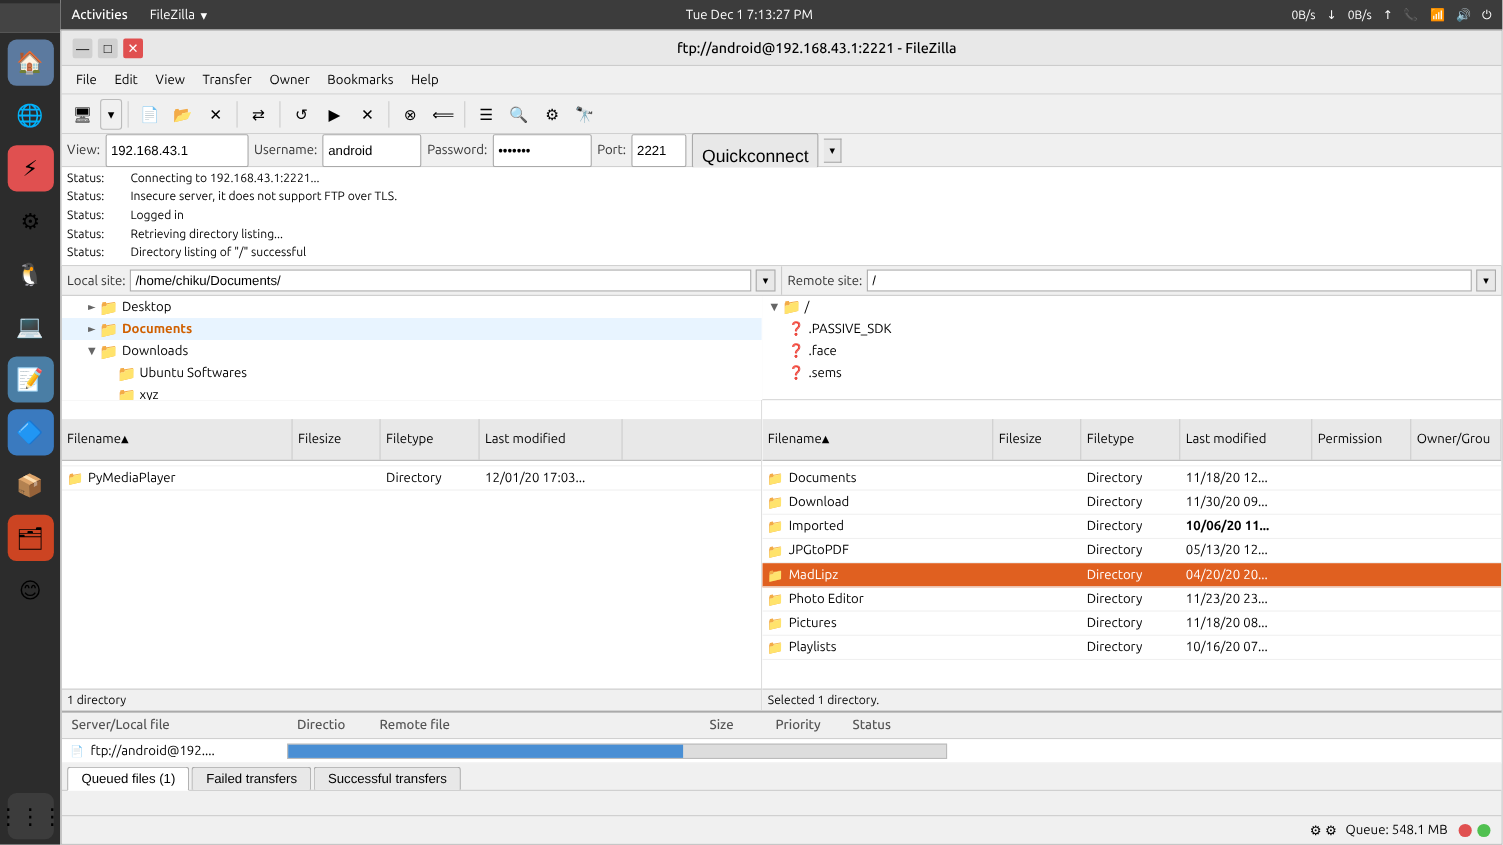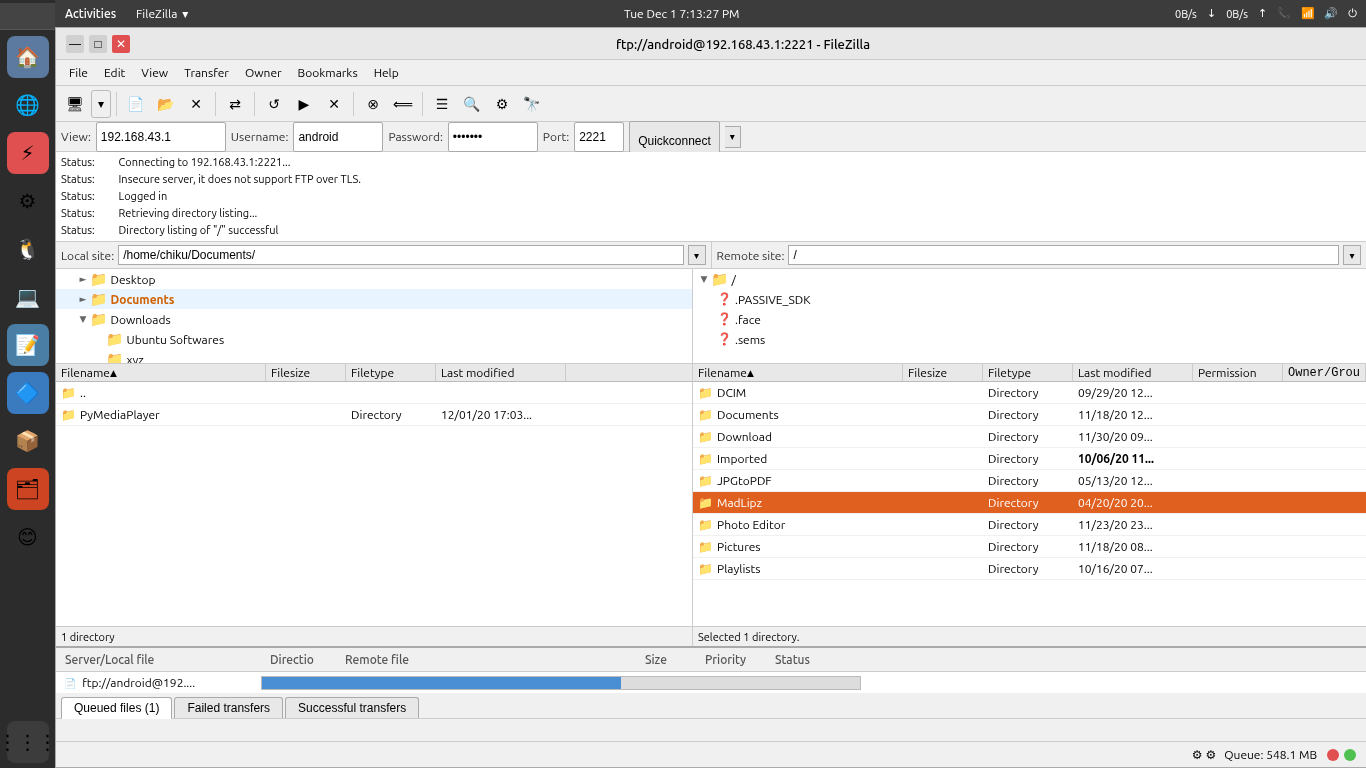--- a/index.html
+++ b/index.html
@@ -138,21 +138,21 @@
       padding: 0 4px;
       font-size: 12px;
       border-radius: 2px;
     }
     .quickconnect-btn {
       background: #e8e8e8;
       border: 1px solid #aaa;
       height: 32px;
       padding: 12px 8px;
       cursor: pointer;
-      font-size: 12px;
+      font-size: 16px;
       border-radius: 2px;
     }
     .quickconnect-arrow {
       background: #e8e8e8;
       border: 1px solid #aaa;
       border-left: none;
       height: 22px;
       width: 16px;
       cursor: pointer;
       display: flex;
@@ -265,42 +265,42 @@
     
     .file-list {
       flex: 1;
       overflow-y: auto;
       background: white;
     }
     .file-list-header {
       display: flex;
       background: #e8e8e8;
       border-bottom: 1px solid #bbb;
-      height: 18px;
+      height: 38px;
       font-size: 12px;
       align-items: center;
       position: sticky;
-      top: 0;
+      top: 17px;
     }
     .col-header {
       padding: 0 5px;
       cursor: pointer;
       height: 100%;
       display: flex;
       align-items: center;
       border-right: 1px solid #ccc;
       white-space: nowrap;
       user-select: none;
     }
     .col-name { width: 210px; }
     .col-size { width: 80px; }
     .col-type { width: 90px; }
     .col-modified { width: 130px; }
     .col-perm { width: 90px; }
-    .col-owner { flex: 1; font-family: Liberation Mono, monospace; }
+    .col-owner { flex: 1; }
 
     .file-row {
       display: flex;
       height: 22px;
       align-items: center;
       border-bottom: 1px solid #f0f0f0;
       cursor: pointer;
       font-size: 12px;
     }
     .file-row.selected { background: #e06020; color: white; }

